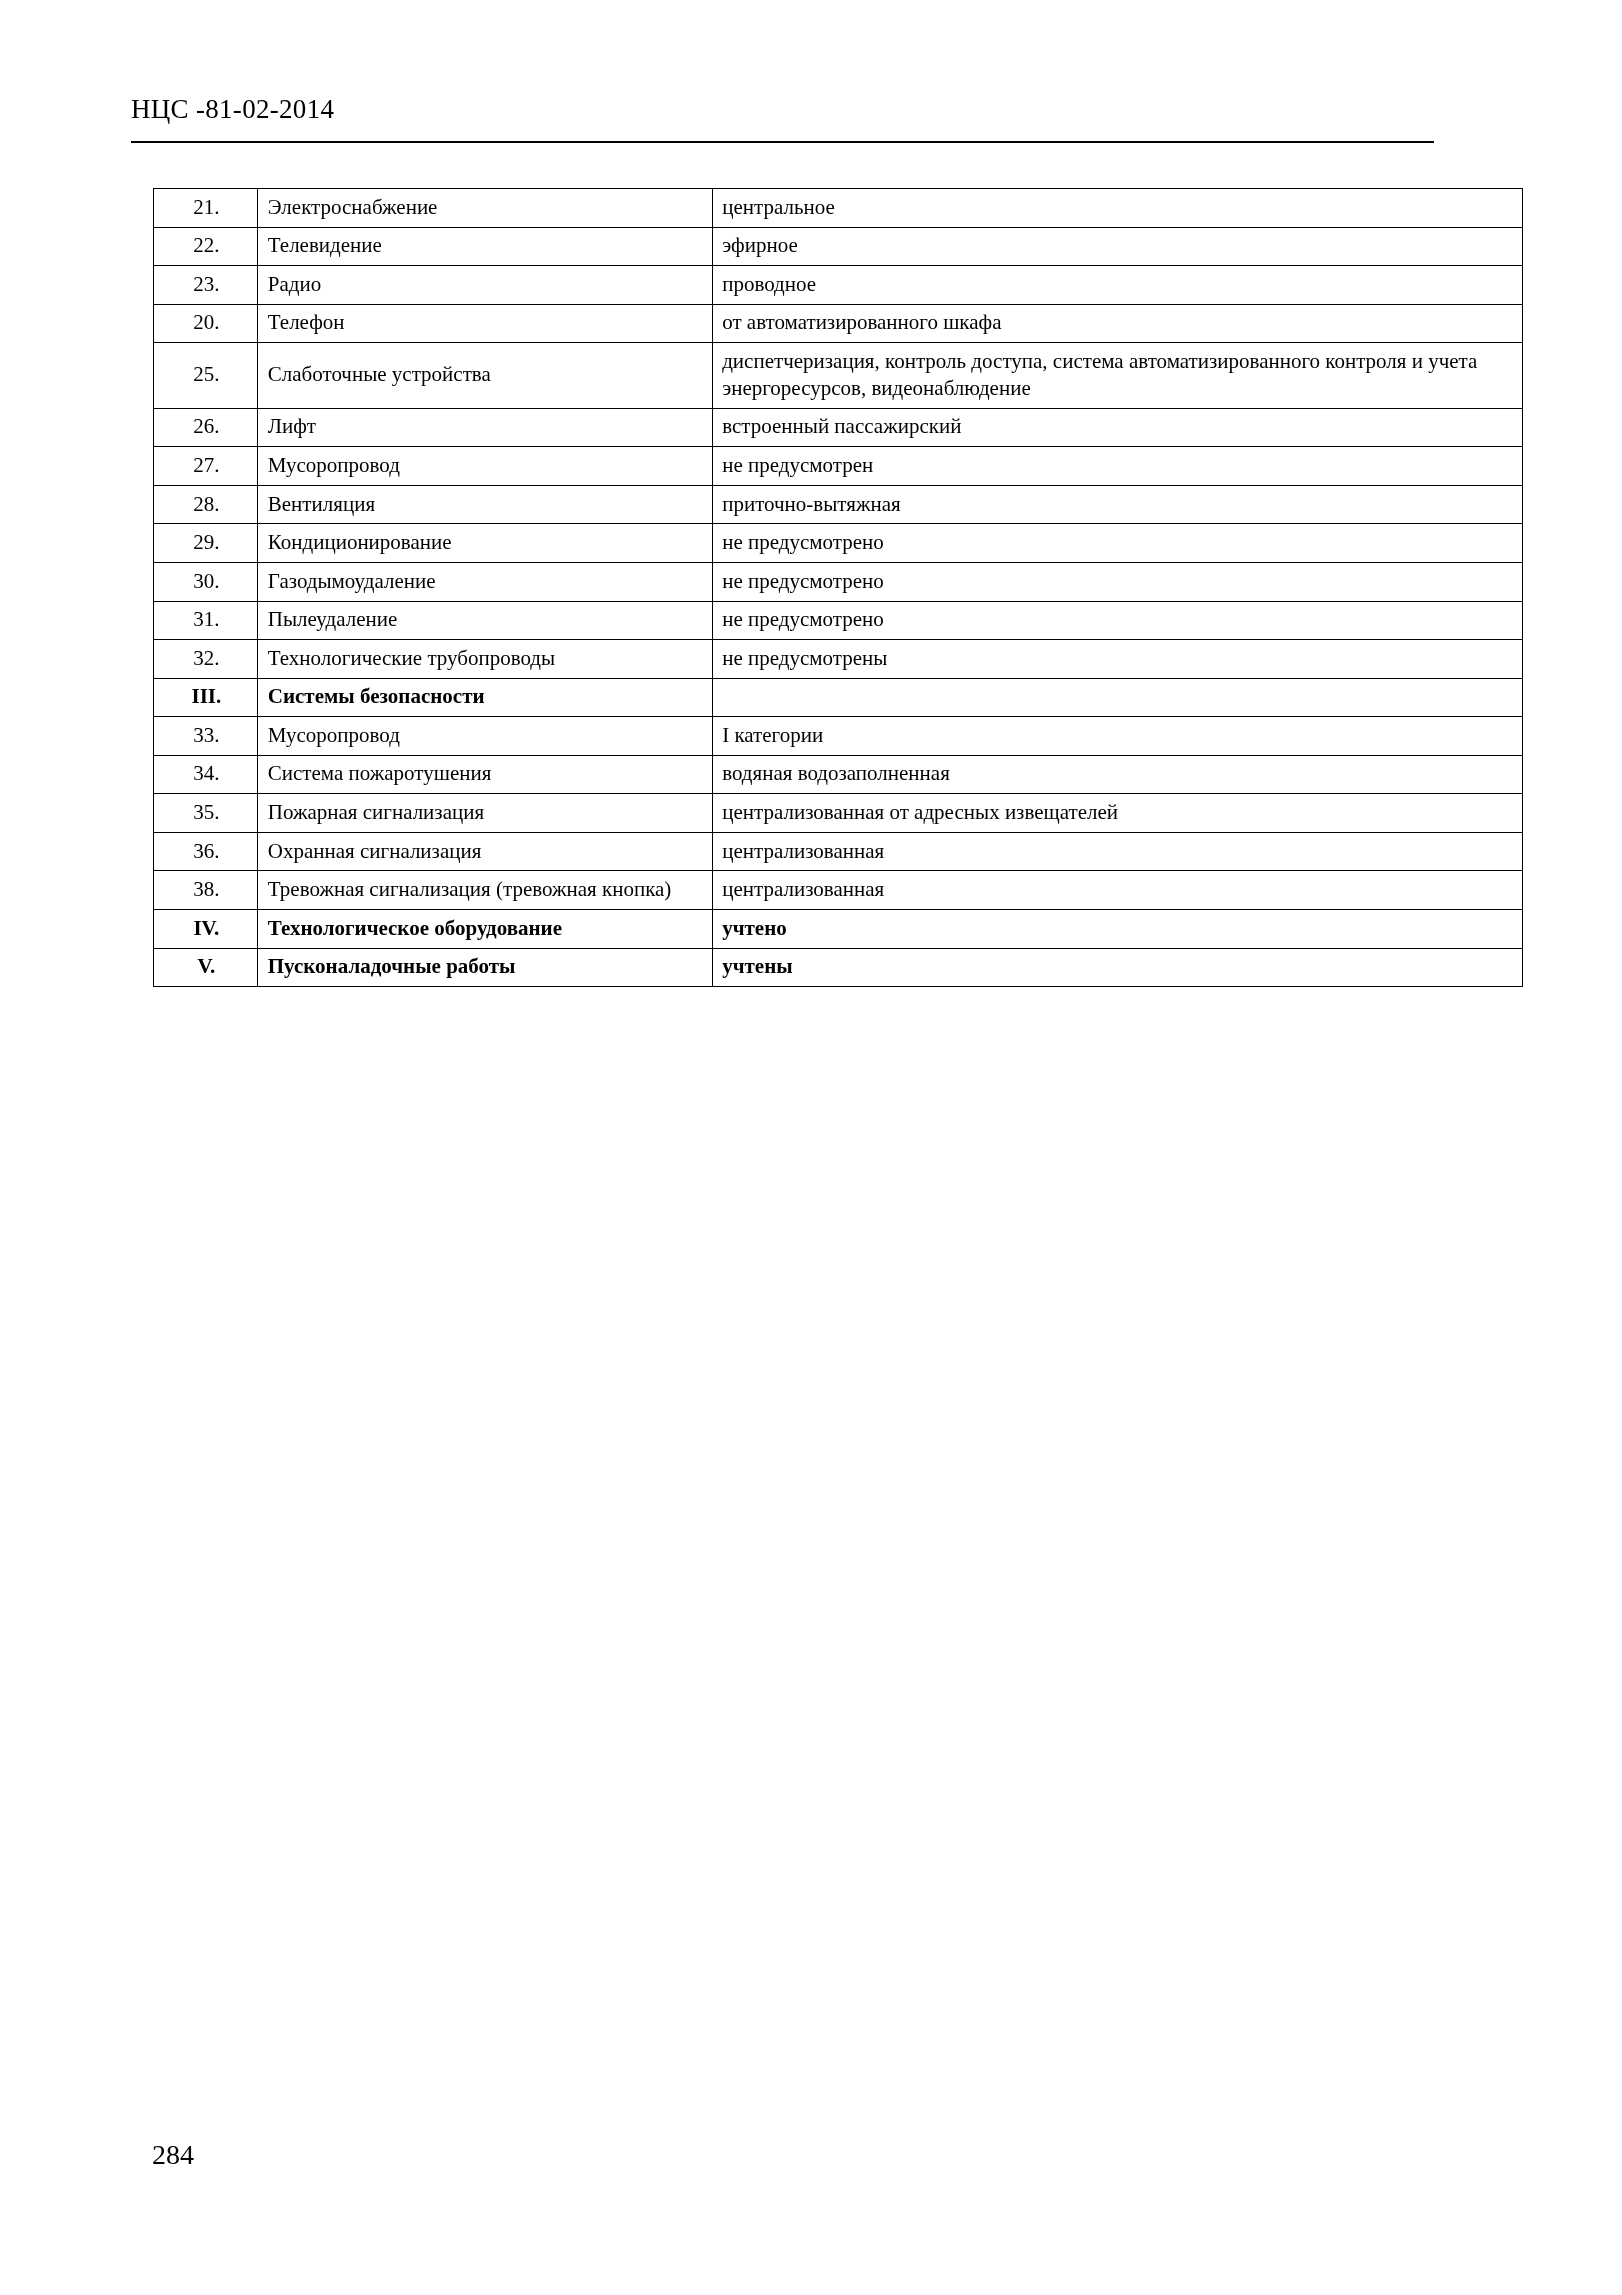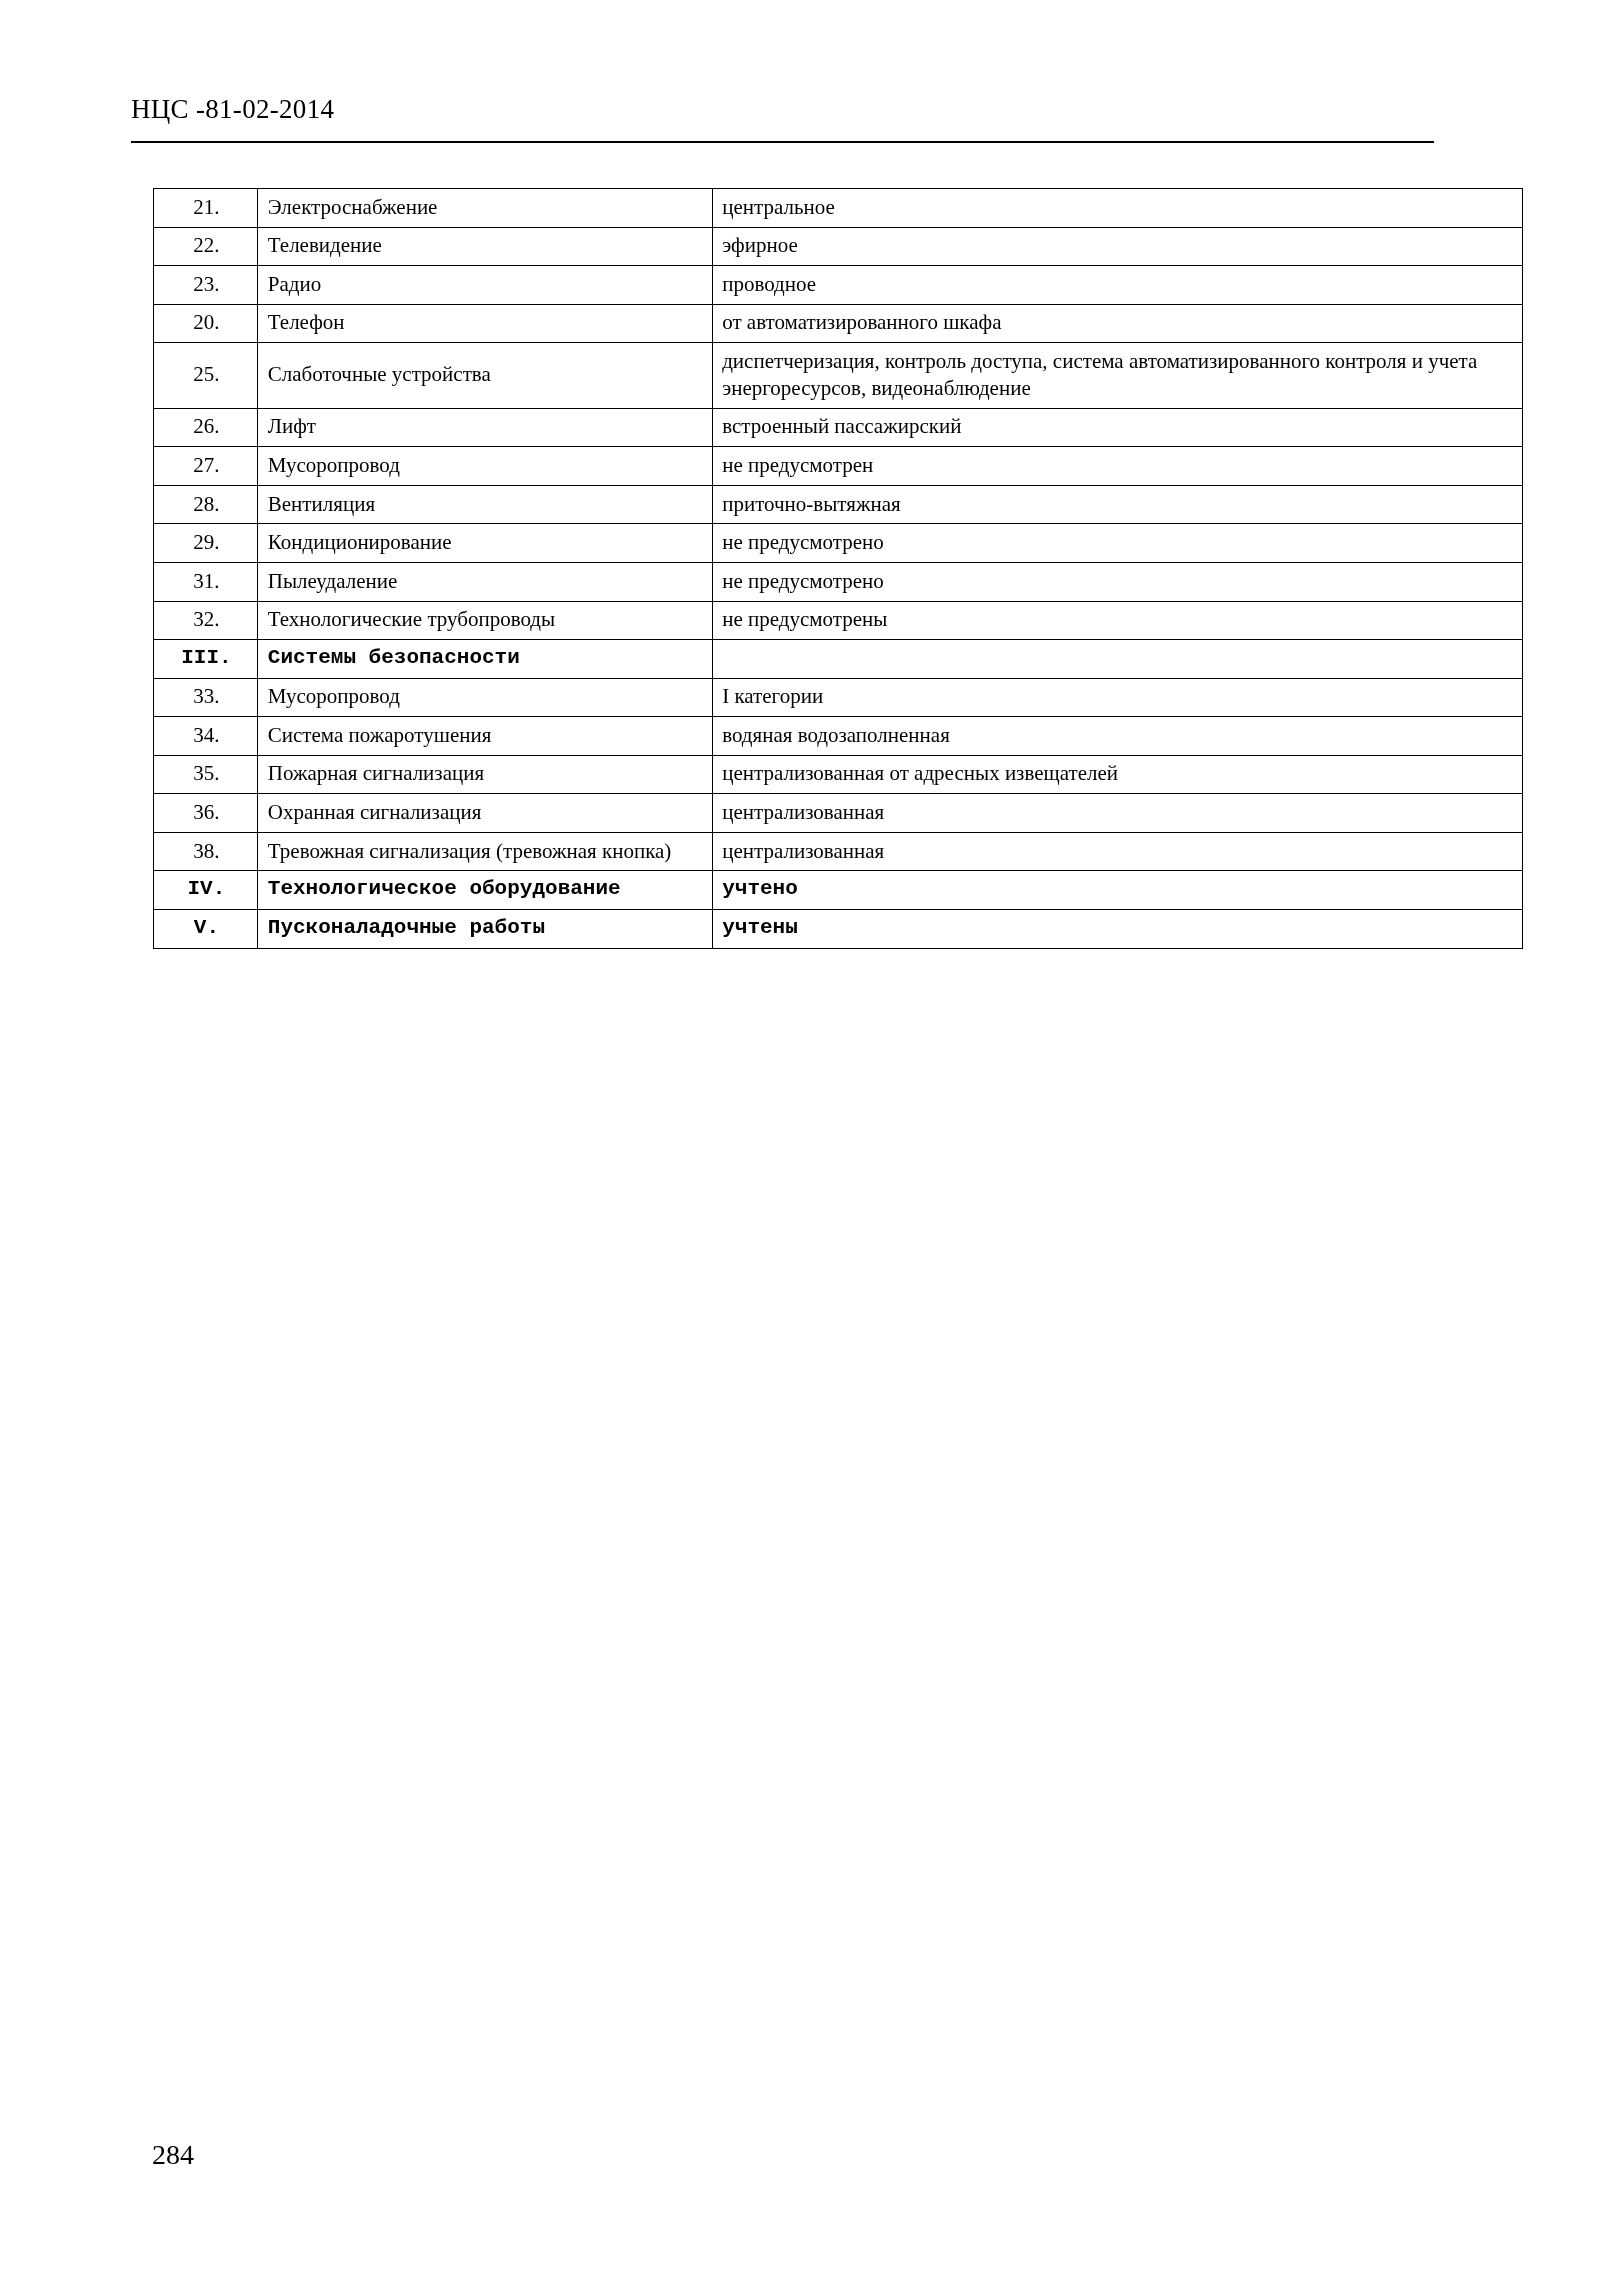--- a/index.html
+++ b/index.html
@@ -65,21 +65,20 @@
   td.c-name {
     width: 436px;
     padding-left: 16px;
   }
   td.c-val {
     width: 792px;
     padding-left: 12px;
   }
   tr.section td {
     font-weight: bold;
-    font-family: Liberation Mono, monospace;
   }
   .multiline {
     line-height: 1.30;
   }
   .pagenum {
     position: absolute;
     left: 152px;
     top: 2139px;
     font-size: 28px;
     font-family: "Liberation Serif", "DejaVu Serif", serif;
@@ -137,20 +136,25 @@
             <td class="c-num">28.</td>
             <td class="c-name">Вентиляция</td>
             <td class="c-val multiline">приточно-вытяжная</td>
           </tr>
           <tr>
             <td class="c-num">29.</td>
             <td class="c-name">Кондиционирование</td>
             <td class="c-val multiline">не предусмотрено</td>
           </tr>
           <tr>
+            <td class="c-num">30.</td>
+            <td class="c-name">Газодымоудаление</td>
+            <td class="c-val multiline">не предусмотрено</td>
+          </tr>
+          <tr>
             <td class="c-num">31.</td>
             <td class="c-name">Пылеудаление</td>
             <td class="c-val multiline">не предусмотрено</td>
           </tr>
           <tr>
             <td class="c-num">32.</td>
             <td class="c-name">Технологические трубопроводы</td>
             <td class="c-val multiline">не предусмотрены</td>
           </tr>
           <tr class="section">

